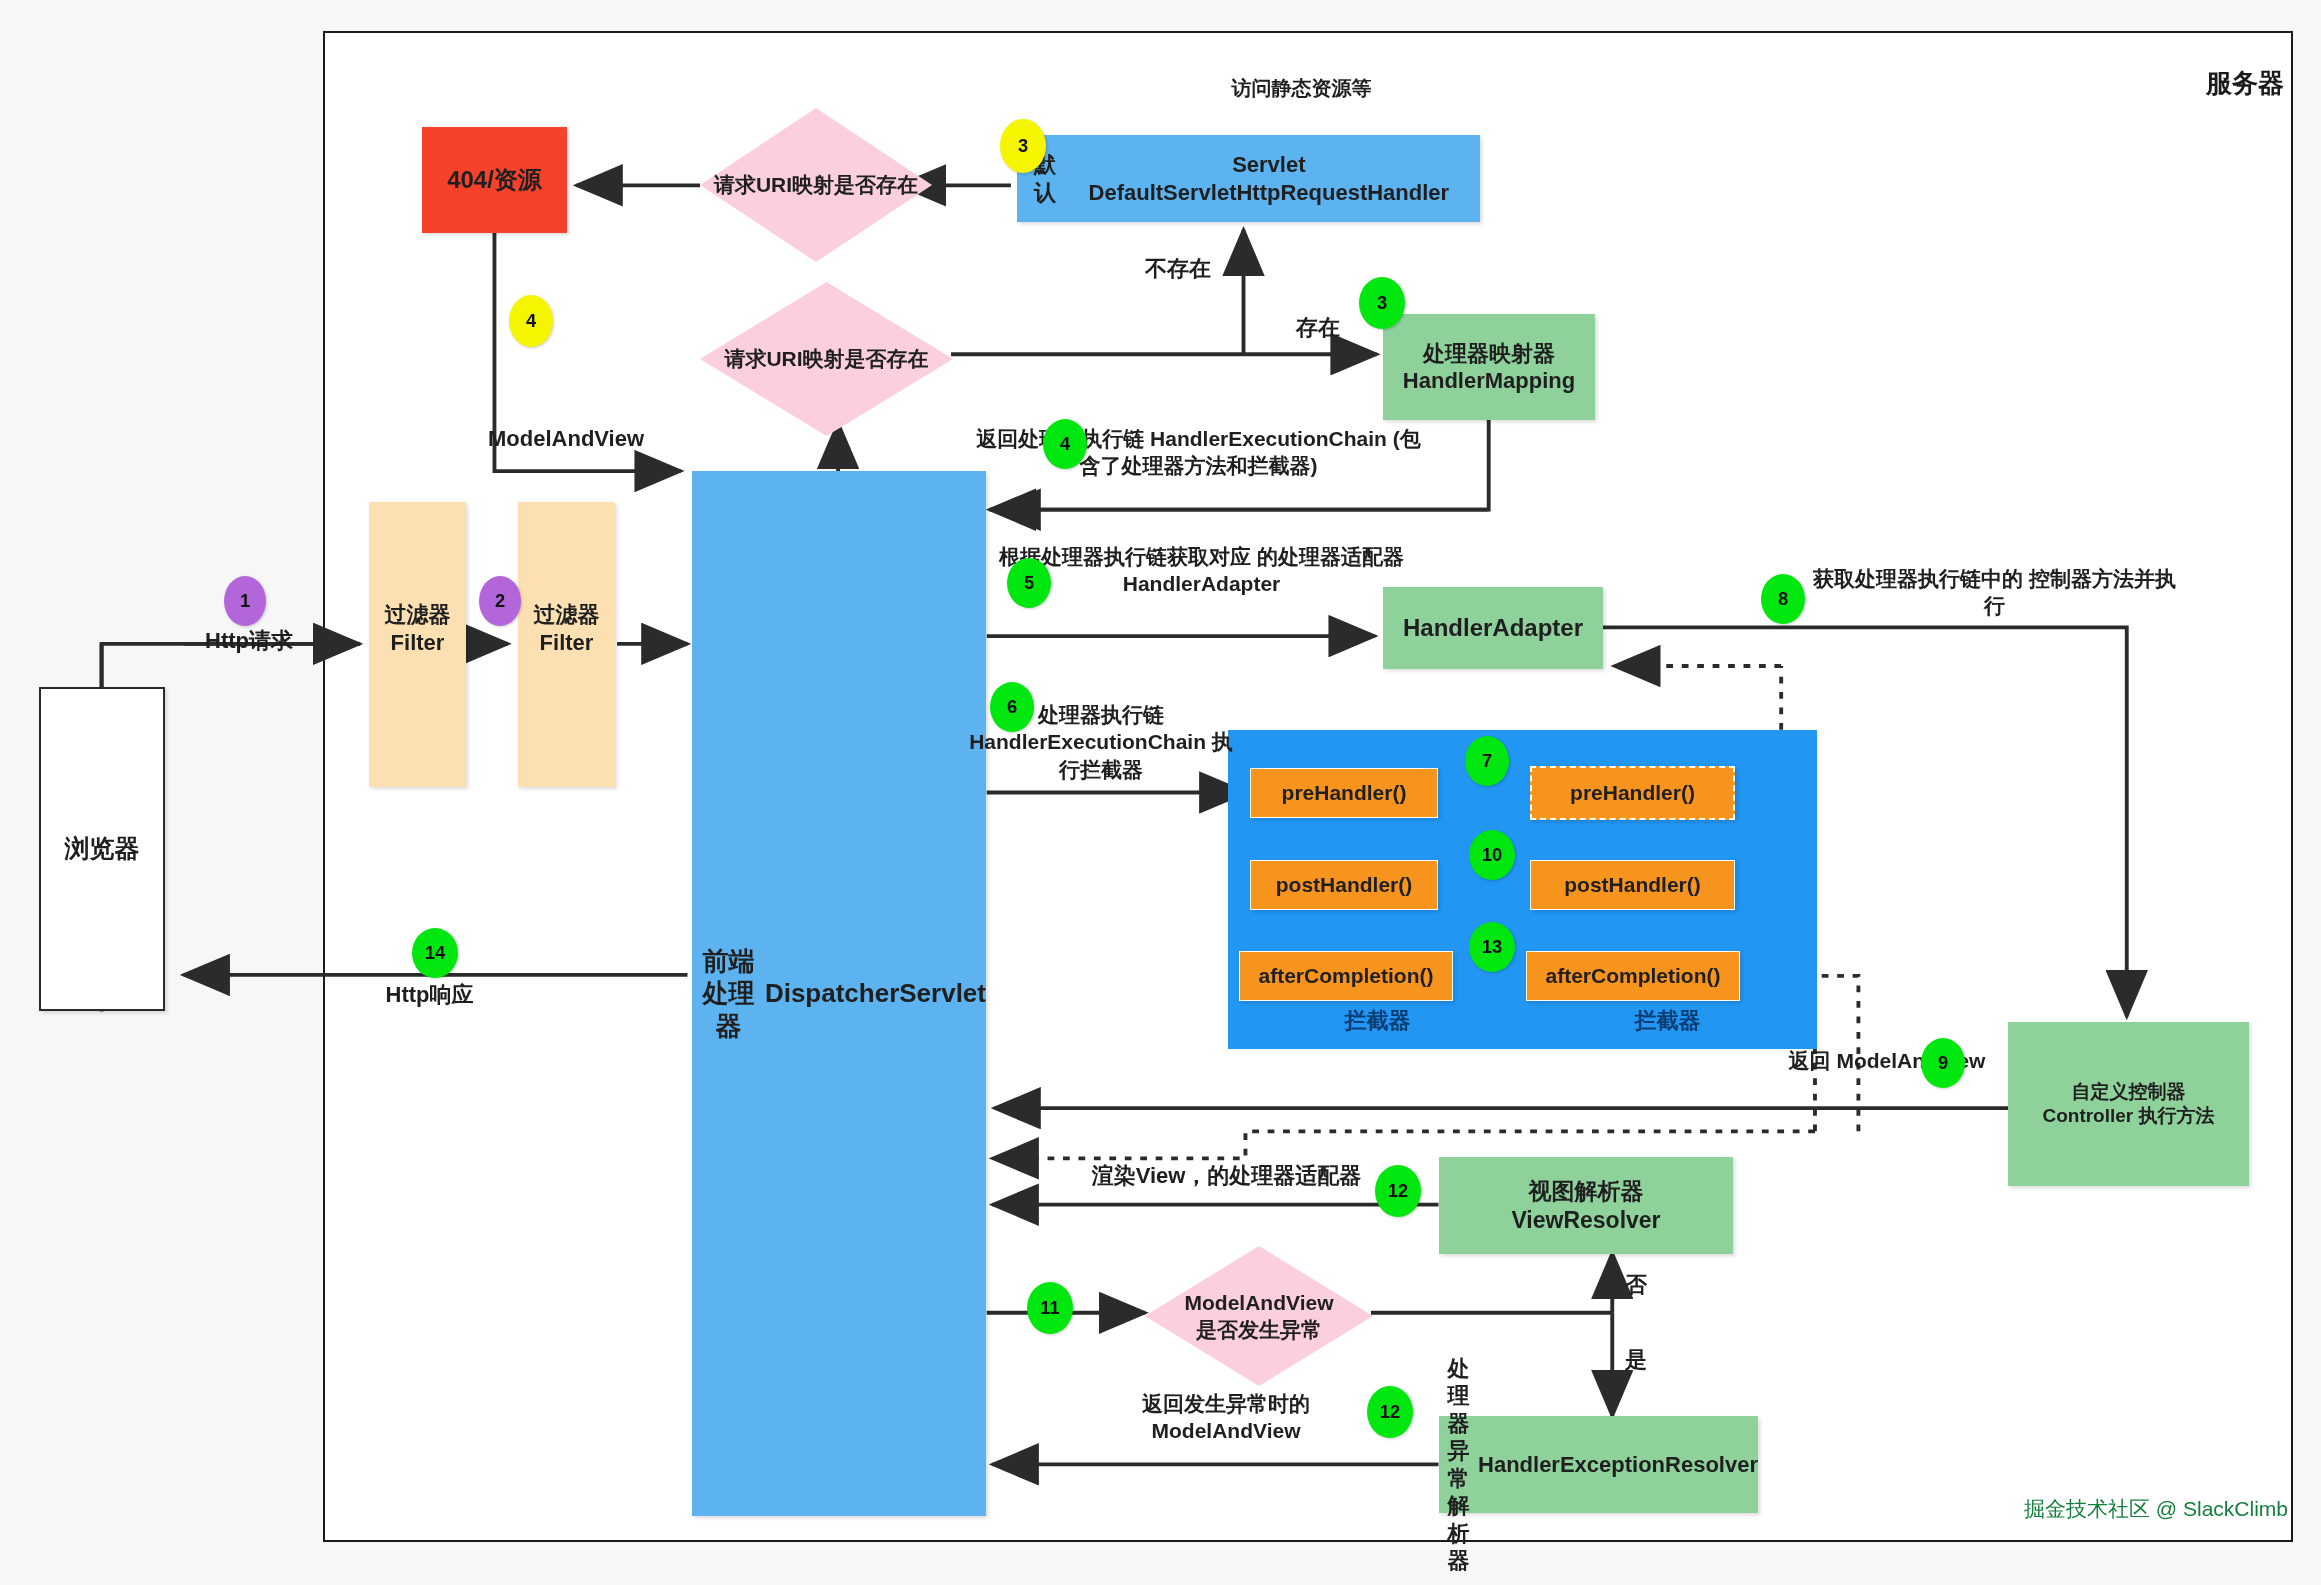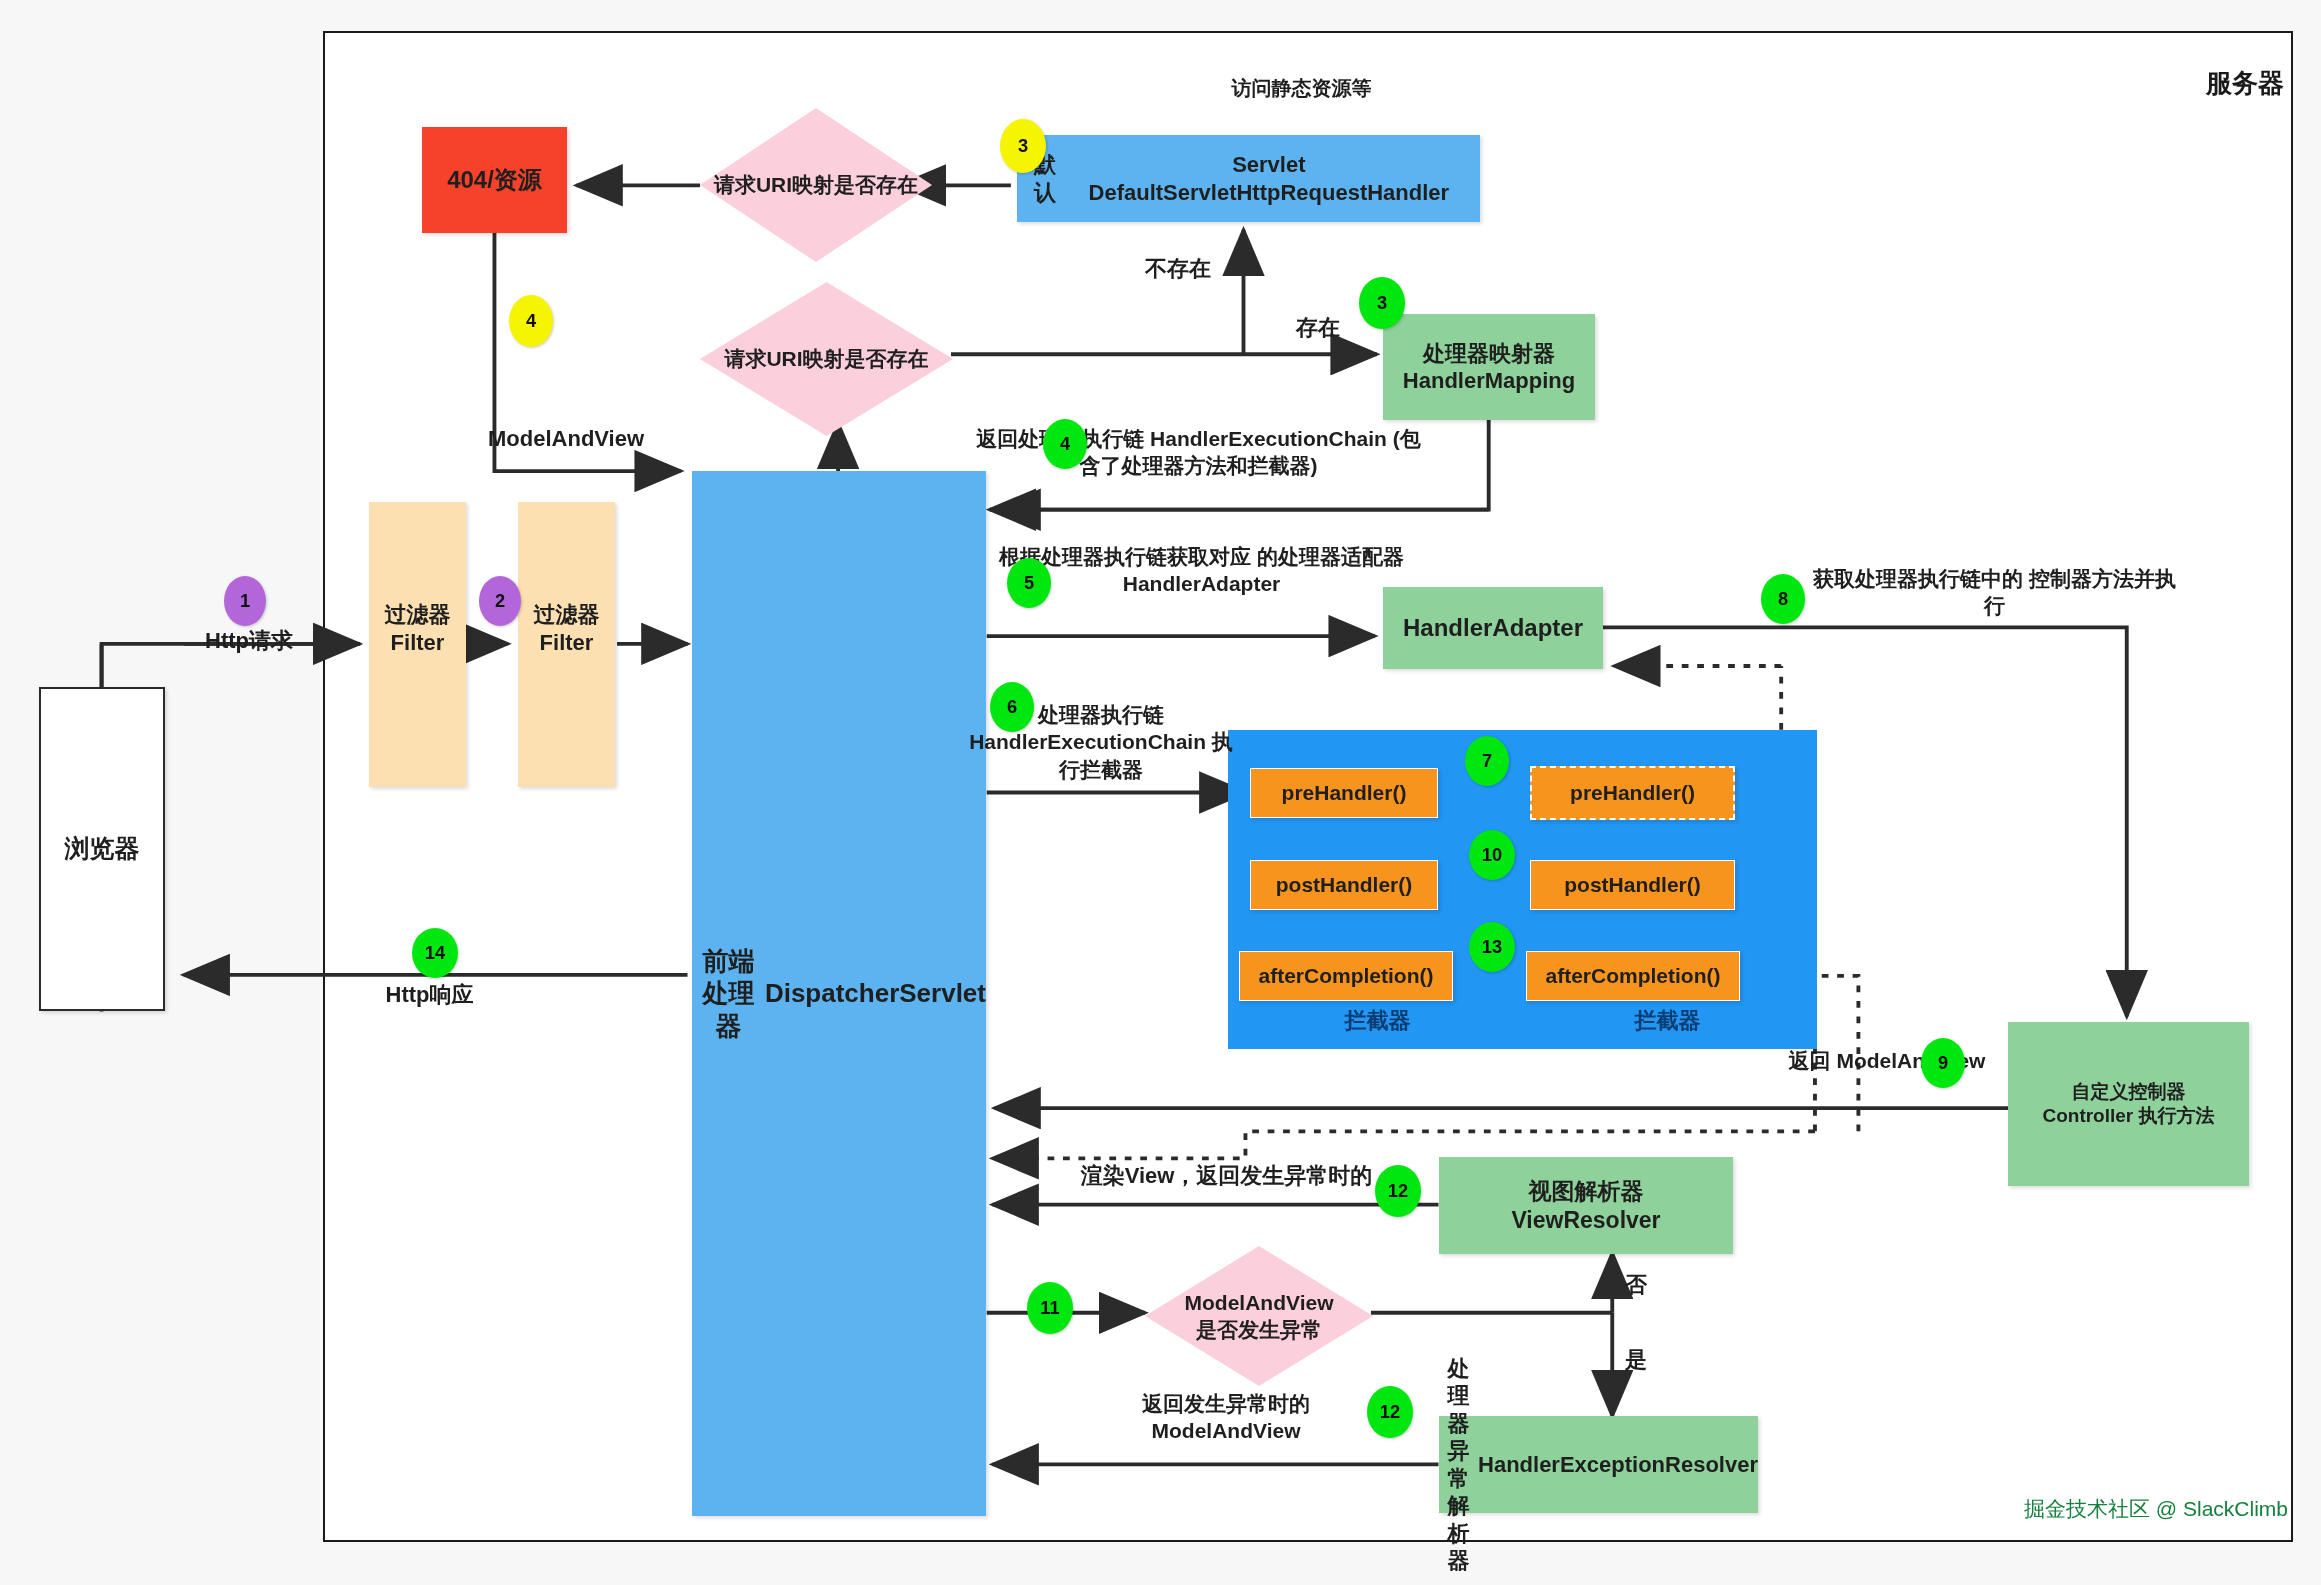--- a/index.html
+++ b/index.html
@@ -255,21 +255,21 @@
   <div class="lbl" style="left:1806px;top:565px;width:377px;font-size:21px;">
     <span>获取处理器执行链中的</span>
     <span>控制器方法并执行</span>
   </div>
 
   <div class="lbl" style="left:1781px;top:1047px;width:212px;font-size:21px;">
     <span>返回</span>
     <span>ModelAndView</span>
   </div>
 
-  <div class="lbl" style="left:1077px;top:1162px;width:299px;font-size:22px;">渲染View，返回发生异常时的</div>
+  <div class="lbl" style="left:1077px;top:1162px;width:299px;font-size:22px;">渲染View，的处理器适配器</div>
 
   <div class="lbl" style="left:1081px;top:1390px;width:290px;font-size:21px;">
     <span>返回发生异常时的</span>
     <span>ModelAndView</span>
   </div>
 
   <div class="lbl" style="left:1625px;top:1271px;width:58px;font-size:22px;text-align:left;">否</div>
 
   <div class="lbl" style="left:1625px;top:1346px;width:58px;font-size:22px;text-align:left;">是</div>
 

